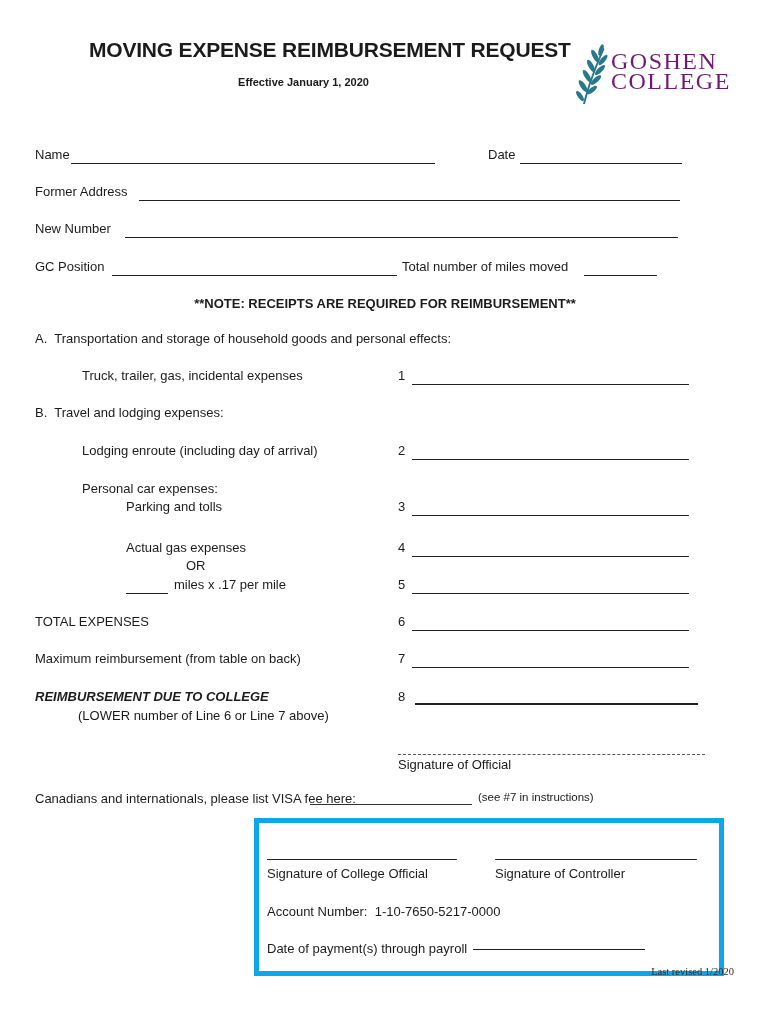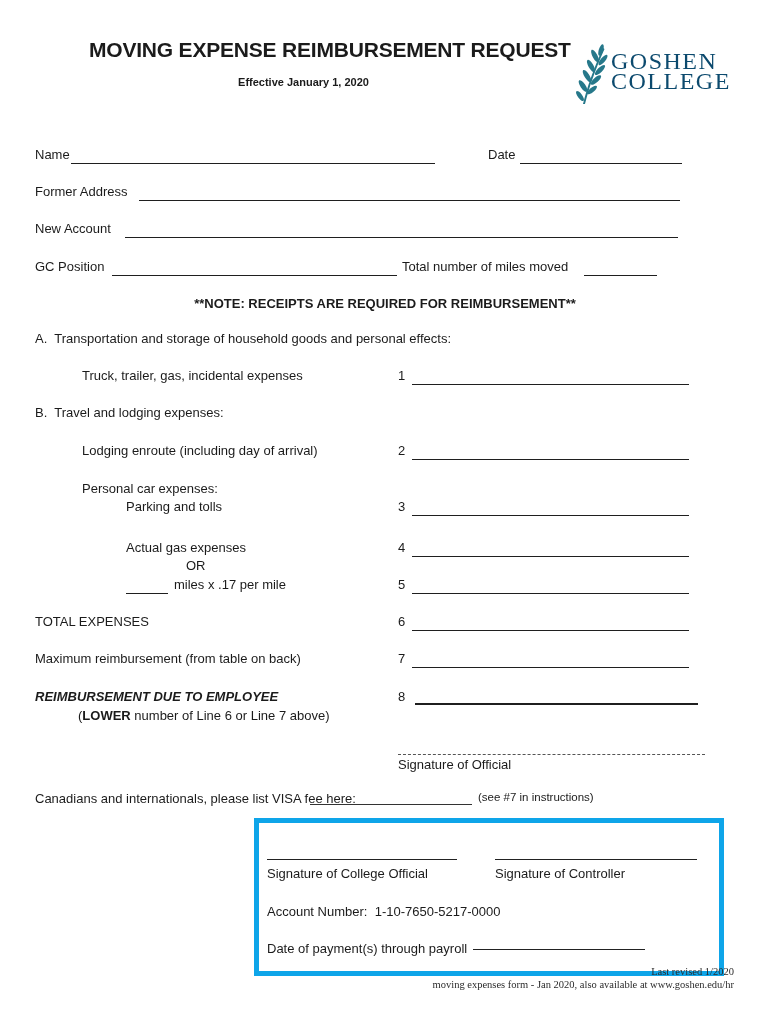--- a/index.html
+++ b/index.html
@@ -4,27 +4,27 @@
 <style>
   html,body{margin:0;padding:0;background:#fff;}
   .page{
     position:relative;width:770px;height:1024px;background:#ffffff;
     font-family:"Liberation Sans",sans-serif;color:#1b1b1b;overflow:hidden;
   }
   .abs{position:absolute;}
   .lbl{position:absolute;top:0;font-size:13px;white-space:pre;}
   .row{position:absolute;left:0;width:770px;height:22px;}
   .line{position:absolute;top:0;height:16px;border-bottom:1px solid #1f1f1f;}
-  .bold{font-weight:bold;}
+  .bold{font-weight:normal;}
 
   
   .title{left:89px;top:38px;font-size:21px;font-weight:bold;letter-spacing:-0.2px;white-space:nowrap;}
   .subtitle{left:89px;top:76px;width:429px;text-align:center;font-size:11px;font-weight:bold;}
   .logo{left:573px;top:42px;display:flex;align-items:flex-start;}
-  .logo-text{font-family:"Liberation Serif",serif;font-size:24px;line-height:20px;letter-spacing:1.5px;color:#0c4a6e;margin-left:2px;margin-top:9px;}
+  .logo-text{font-family:"Liberation Serif",serif;font-size:24px;line-height:20px;letter-spacing:1.5px;color:#701a75;margin-left:2px;margin-top:9px;}
 
   
   .r-name{top:147px}.r-former{top:184px}.r-new{top:221px}.r-gc{top:259px}
   .name-lbl{left:35px}.name-line{left:71px;width:364px}
   .date-lbl{left:488px}.date-line{left:520px;width:162px}
   .former-lbl{left:35px}.former-line{left:139px;width:541px}
   .new-lbl{left:35px}.new-line{left:125px;width:553px}
   .gc-lbl{left:35px}.gc-line{left:112px;width:285px}
   .miles-lbl{left:402px}.miles-line{left:584px;width:73px}
 
@@ -100,21 +100,21 @@
     <span class="lbl date-lbl">Date</span>
     <span class="line date-line"></span>
   </div>
 
   <div class="row r-former">
     <span class="lbl former-lbl">Former Address</span>
     <span class="line former-line"></span>
   </div>
 
   <div class="row r-new">
-    <span class="lbl new-lbl">New Account</span>
+    <span class="lbl new-lbl">New Number</span>
     <span class="line new-line"></span>
   </div>
 
   <div class="row r-gc">
     <span class="lbl gc-lbl">GC Position</span>
     <span class="line gc-line"></span>
     <span class="lbl miles-lbl">Total number of miles moved</span>
     <span class="line miles-line"></span>
   </div>
 
@@ -164,21 +164,21 @@
     <span class="lbl sec-lbl">TOTAL EXPENSES</span>
     <span class="num">6</span>
     <span class="line amt-line"></span>
   </div>
   <div class="row r-max">
     <span class="lbl sec-lbl">Maximum reimbursement (from table on back)</span>
     <span class="num">7</span>
     <span class="line amt-line"></span>
   </div>
   <div class="row r-due">
-    <span class="lbl due-lbl">REIMBURSEMENT DUE TO EMPLOYEE</span>
+    <span class="lbl due-lbl">REIMBURSEMENT DUE TO COLLEGE</span>
     <span class="num">8</span>
     <span class="line due-line"></span>
   </div>
   <div class="row r-lower">
     <span class="lbl lower-lbl"><span>(</span><span class="bold">LOWER</span><span> number of Line 6 or Line 7 above)</span></span>
   </div>
 
   <div class="abs empsig-line"></div>
   <div class="abs empsig-lbl">Signature of Official</div>
 
@@ -192,15 +192,14 @@
     <span class="box-line1"></span>
     <span class="box-line2"></span>
     <span class="lbl box-lbl1">Signature of College Official</span>
     <span class="lbl box-lbl2">Signature of Controller</span>
     <span class="lbl box-account">Account Number:  1-10-7650-5217-0000</span>
     <span class="lbl box-payment">Date of payment(s) through payroll</span>
     <span class="box-payline"></span>
   </div>
 
   <div class="abs footer footer1">Last revised 1/2020</div>
-  <div class="abs footer footer2">moving expenses form - Jan 2020, also available at www.goshen.edu/hr</div>
 
 </div>
 
 </body></html>

